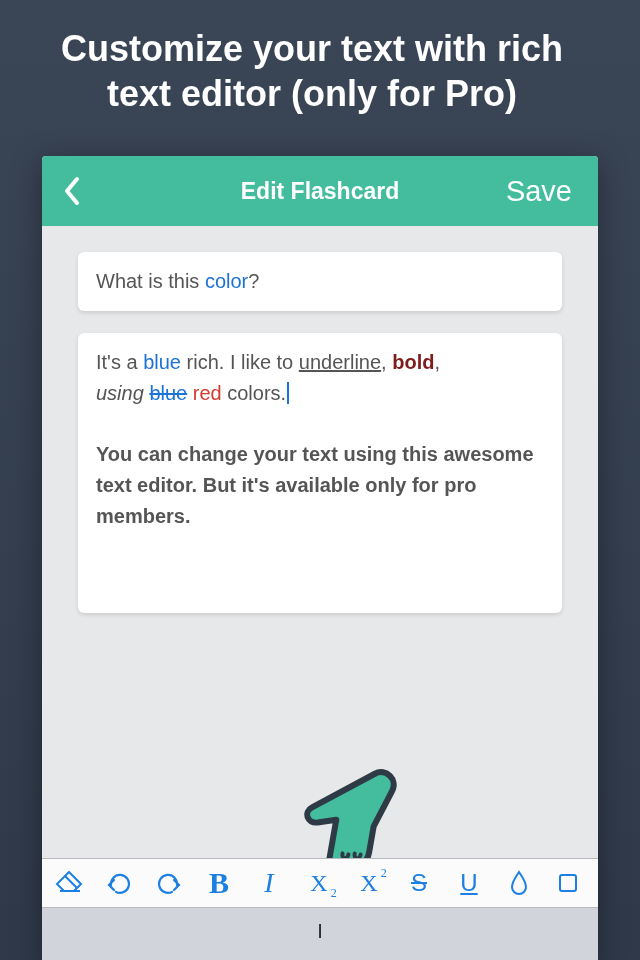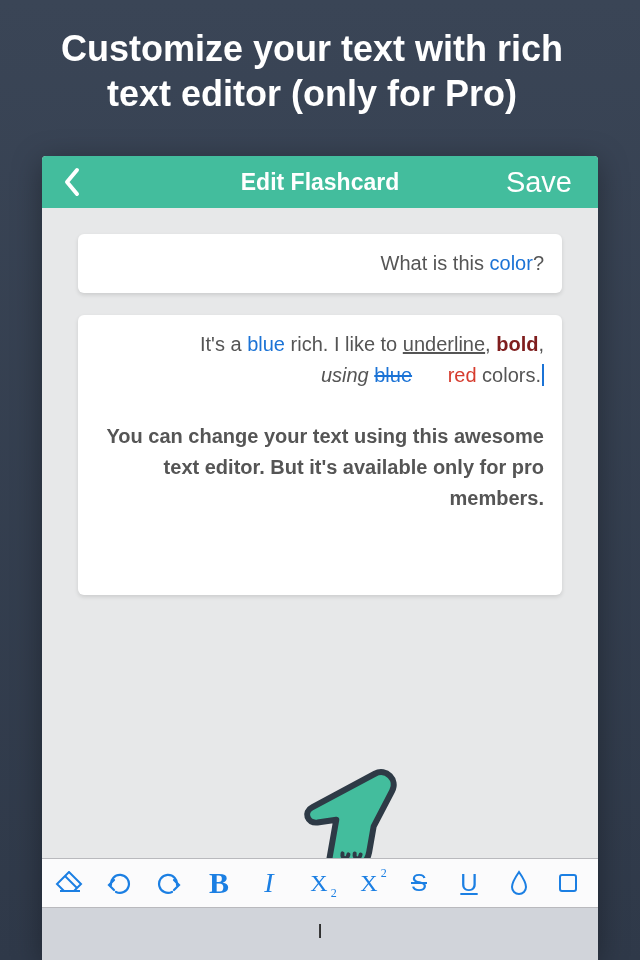--- a/index.html
+++ b/index.html
@@ -21,21 +21,21 @@
     top: 156px;
     width: 556px;
     height: 804px;
     background: #e7e8e9;
     border-radius: 4px 4px 0 0;
     box-shadow: 0 6px 30px rgba(0,0,0,0.35);
     overflow: hidden;
   }
   
   .navbar {
-    height: 52px;
+    height: 70px;
     background: #43bd9d;
     display: flex;
     align-items: center;
     justify-content: center;
     position: relative;
     color: #ffffff;
   }
   .nav-back {
     position: absolute;
     left: 10px; top: 0; bottom: 0;
@@ -51,36 +51,35 @@
     position: absolute;
     right: 26px; top: 0; bottom: 0;
     display: flex; align-items: center;
     font-size: 29px;
     font-weight: 500;
     cursor: pointer;
   }
   
   .cards {
     padding: 26px 36px 0 36px;
-    text-align: right;
   }
   .card {
     background: #ffffff;
     border-radius: 6px;
     box-shadow: 0 2px 4px rgba(0,0,0,0.12);
     padding: 14px 18px;
     color: #555;
     font-size: 20px;
     line-height: 1.55;
   }
   .card + .card { margin-top: 22px; }
   .card.question { min-height: 50px; }
   .card.answer { min-height: 280px; }
   .tok-blue { color: #1b73d6; }
-  .tok-red { color: #d63b2d; margin-left: 30px; }
+  .tok-red { color: #d63b2d; }
   .tok-under { text-decoration: underline; }
   .tok-bold { font-weight: 700; color: #7f1d1d;}
   .tok-italic { font-style: italic; }
   .tok-strike { text-decoration: line-through; }
   .caret {
     display: inline-block;
     width: 2px; height: 22px;
     background: #1b73d6;
     vertical-align: -4px;
     margin-left: 1px;

